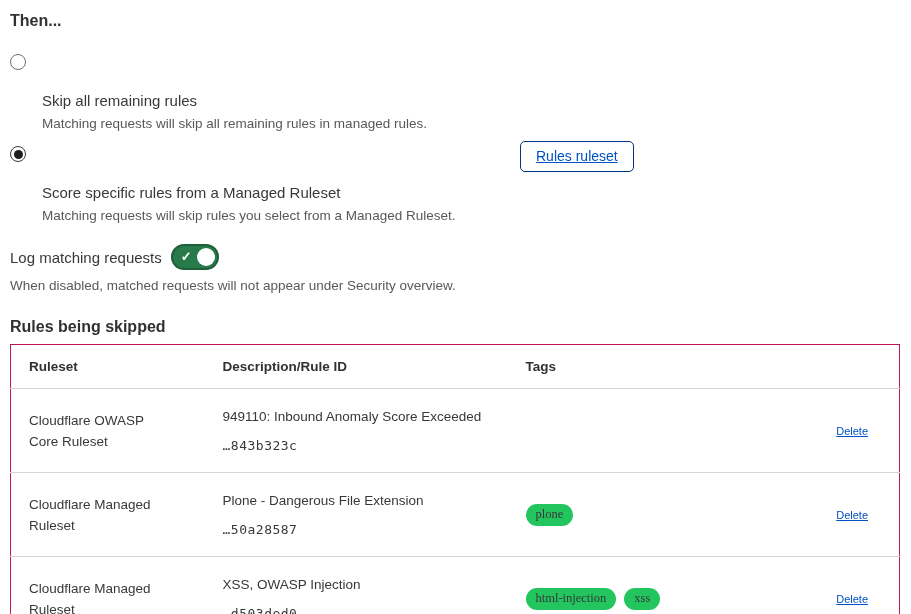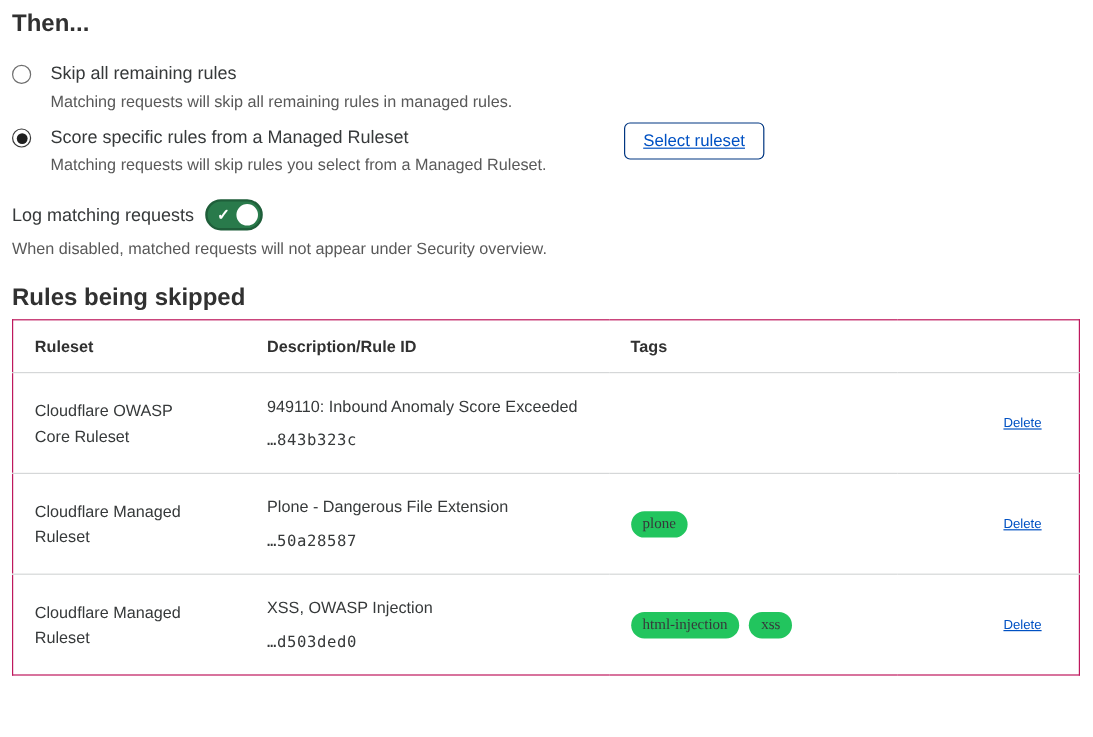--- a/index.html
+++ b/index.html
@@ -7,21 +7,21 @@
     margin: 0; padding: 0;
     width: 911px; height: 614px;
     background: #ffffff;
     font-family: "Liberation Sans", sans-serif;
     color: #36393a;
     overflow: hidden;
   }
   .wrap { padding: 12px 10px 0 10px; }
 
   .section-title {
-    font-size: 20px;
+    font-size: 16px;
     font-weight: 700;
     color: #313131;
     line-height: 17px;
     margin: 0;
   }
 
   .options { margin-top: 23px; }
   .option { display: flex; align-items: flex-start; margin-bottom: 12px; }
   .radio {
     flex: none;
@@ -33,21 +33,21 @@
     position: relative;
     cursor: pointer;
   }
   .option.selected .radio { border-color: #3a3a3a; }
   .option.selected .radio::after {
     content: "";
     position: absolute; inset: 2.5px;
     background: #1f1f1f;
     border-radius: 50%;
   }
-  .option-text { margin-left: 16px; width: 468px; }
+  .option-text { margin-left: 16px; width: 468px; margin-top: 39px; }
   .option-label { font-size: 15px; line-height: 19px; color: #36393a; }
   .option-desc { font-size: 13.5px; line-height: 17px; color: #595959; margin-top: 5px; }
 
   .select-btn {
     margin-left: 10px;
     margin-top: -3px;
     background: #ffffff;
     border: 1px solid #003681;
     border-radius: 5px;
     padding: 6px 15px 7px 15px;
@@ -160,21 +160,21 @@
         <div class="option-desc">Matching requests will skip all remaining rules in managed rules.</div>
       </div>
     </div>
 
     <div class="option selected">
       <div class="radio"></div>
       <div class="option-text">
         <div class="option-label">Score specific rules from a Managed Ruleset</div>
         <div class="option-desc">Matching requests will skip rules you select from a Managed Ruleset.</div>
       </div>
-      <button class="select-btn">Select ruleset</button>
+      <button class="select-btn">Rules ruleset</button>
     </div>
 
   </div>
 
   <div class="toggle-row">
     <span class="toggle-label">Log matching requests</span>
     <div class="toggle">
       <span class="check">✓</span>
       <span class="knob"></span>
     </div>

